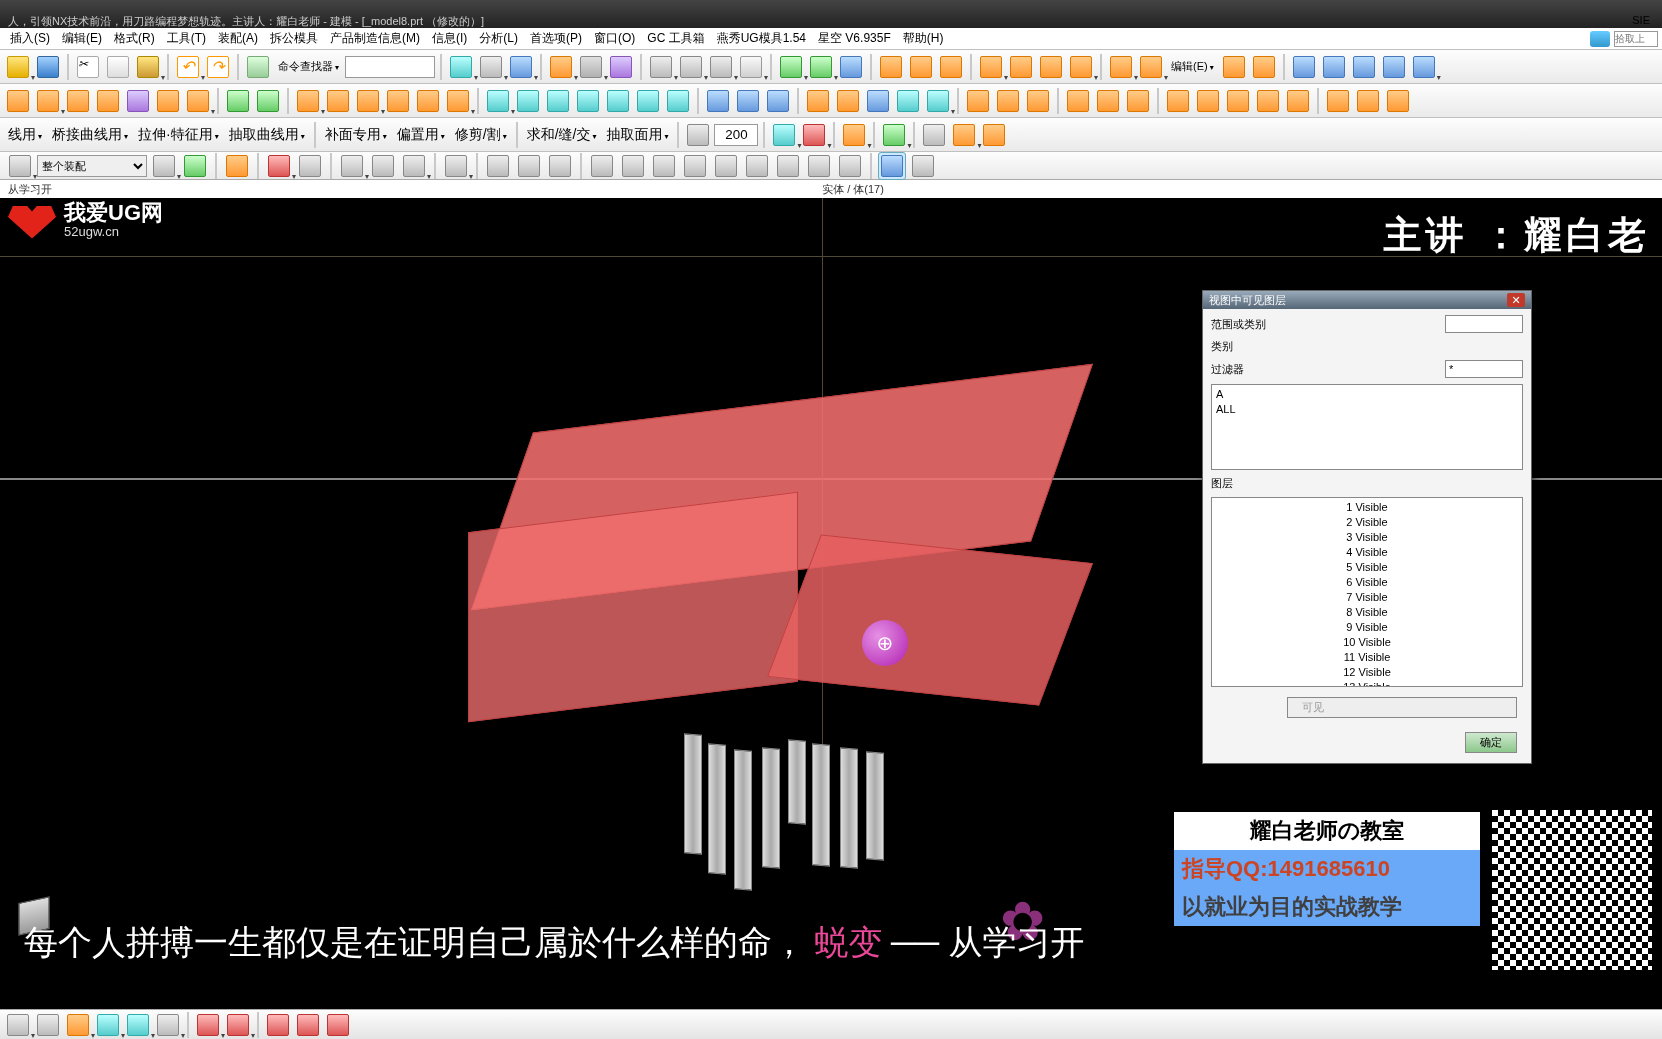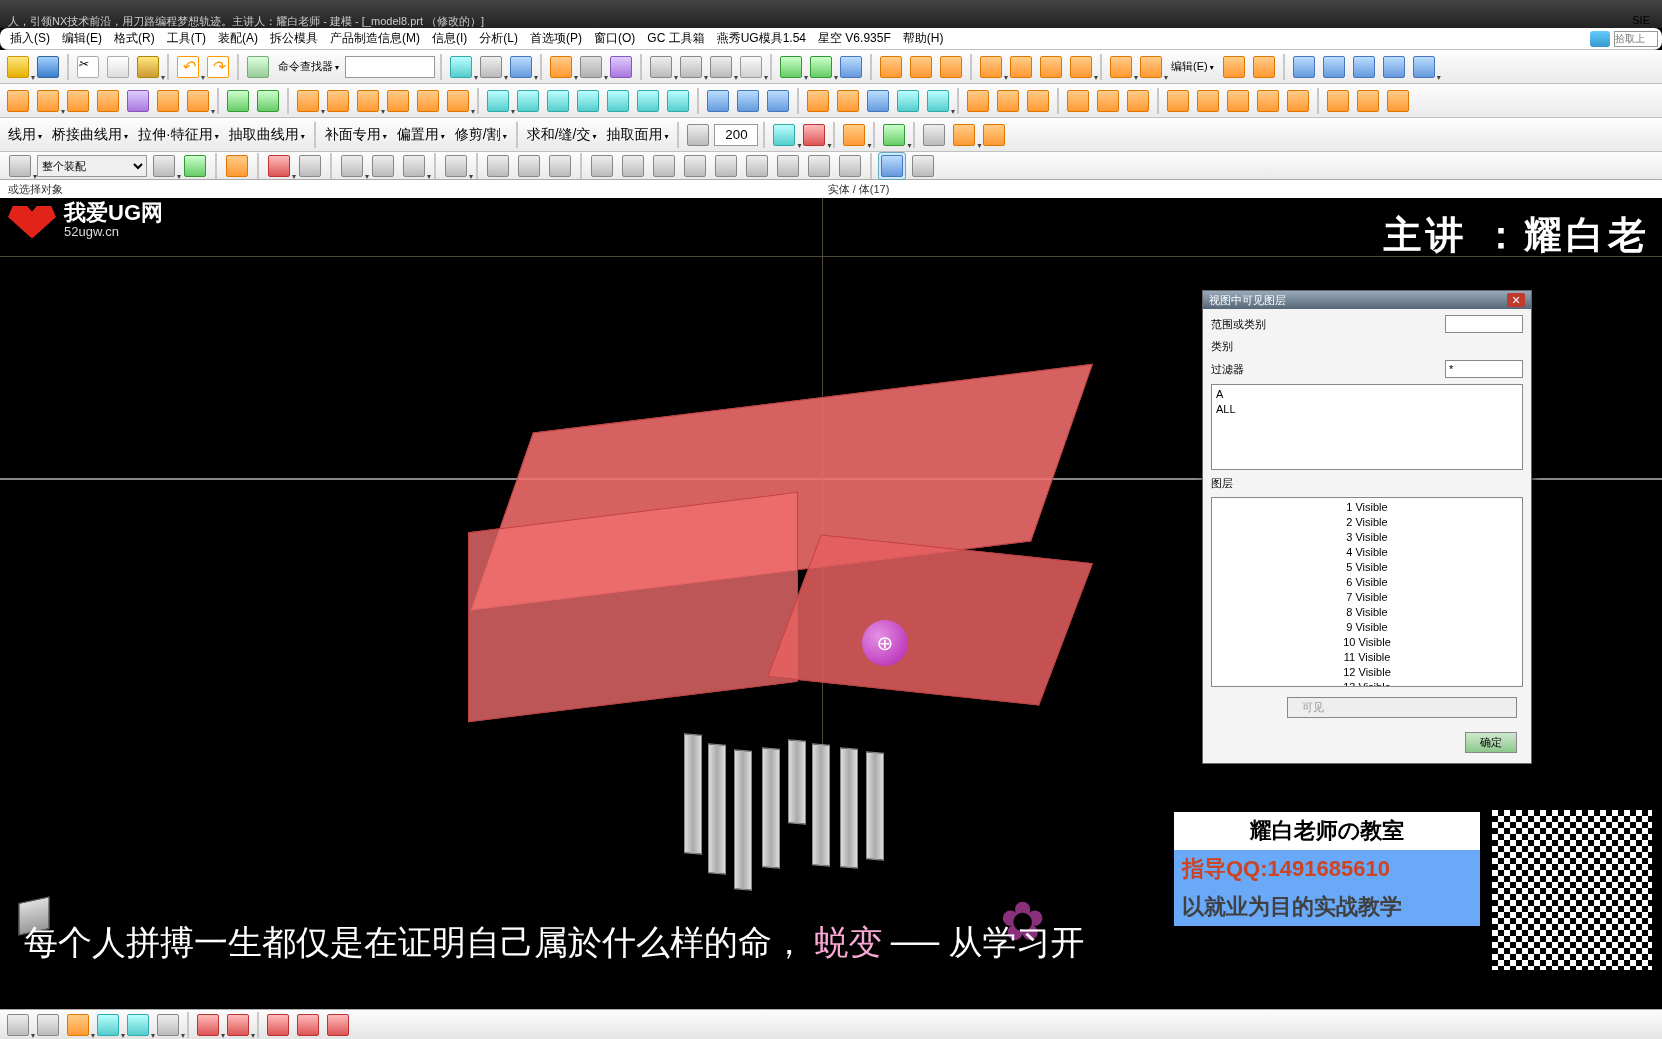--- a/index.html
+++ b/index.html
@@ -3,21 +3,21 @@
 <meta charset="utf-8">
 <style>
 * { margin: 0; padding: 0; box-sizing: border-box; font-family: "Microsoft YaHei", Arial, sans-serif; }
 body { width: 1662px; height: 1039px; background: #000; overflow: hidden; font-size: 12px; }
 
 
 .title-bar { height: 18px; background: linear-gradient(#444, #222); color: #ccc; padding: 14px 8px; font-size: 11px; display: flex; justify-content: space-between; }
 .title-right { background: #fff; color: #000; padding: 0 4px; }
 
 
-.menu-bar { height: 22px; background: #fff; border-bottom: 1px solid #c0c0c0; display: flex; align-items: center; padding: 0 4px; border-radius: 8px; }
+.menu-bar { height: 22px; background: #fff; border-bottom: 1px solid #c0c0c0; display: flex; align-items: center; padding: 0 4px; }
 .menu-item { padding: 2px 6px; cursor: pointer; font-size: 12px; }
 .menu-right { margin-left: auto; display: flex; gap: 4px; align-items: center; }
 .cloud-icon { width: 20px; height: 16px; background: linear-gradient(#6cf, #39c); border-radius: 3px; }
 .search-box { width: 44px; height: 16px; border: 1px solid #999; font-size: 10px; }
 
 
 .toolbar-row { background: linear-gradient(#fdfdfd, #eaeaea); border-bottom: 1px solid #c0c0c0; display: flex; align-items: center; padding: 2px 4px; gap: 2px; min-height: 34px; flex-wrap: nowrap; overflow: hidden; }
 .tb-btn { width: 28px; height: 28px; display: inline-flex; align-items: center; justify-content: center; cursor: pointer; border-radius: 3px; position: relative; }
 .tb-btn.dd::after { content: "▾"; font-size: 8px; position: absolute; right: -3px; bottom: -1px; color: #444; }
 .tb-sep { width: 2px; height: 26px; background: #c8c8c8; margin: 0 3px; }
@@ -91,21 +91,21 @@
 .dlg-btn.ok { background: linear-gradient(#cfe8cf,#8cc88c); }
 
 
 .info-card { position: absolute; right: 8px; top: 810px; width: 310px; background: #6aa8f8; font-size: 22px; font-weight: bold; border: 2px solid #000; }
 .info-title { background: #fff; padding: 4px 8px; text-align: center; }
 .info-row { padding: 4px 8px; color: #c42; }
 .info-row2 { padding: 4px 8px; color: #404040; }
 
 
 .subtitle { position: absolute; left: 0; top: 920px; width: 100%; color: #fff; font-size: 34px; text-align: left; padding: 0 24px; font-family: "KaiTi", serif; }
-.subtitle .hl { color: #f9a8d4; }
+.subtitle .hl { color: #ec4899; }
 .butterfly { position: absolute; left: 1000px; top: 890px; width: 110px; height: 80px; color: #8a2f7a; font-size: 54px; }
 
 
 .bottom-bar { position: absolute; left: 0; bottom: 0; width: 100%; height: 30px; background: linear-gradient(#fdfdfd,#e4e4e4); border-top: 1px solid #aaa; display: flex; align-items: center; padding: 0 4px; gap: 2px; }
 
 
 .viewcube { position: absolute; left: 18px; top: 900px; width: 42px; height: 42px; }
 .viewcube .vc { width: 32px; height: 32px; background: linear-gradient(#ddd,#999); border: 1px solid #666; transform: rotate(-12deg) skewX(-12deg); }
 </style>
 </head>
@@ -533,21 +533,21 @@
   <span class="tb-sep"></span>
   <span class="tb-btn" style="background:#cde8ff;border:1px solid #6ab">
       <i class="ico ic-blue"></i>
     </span>
   <span class="tb-btn">
       <i class="ico ic-gray"></i>
     </span>
 </div>
 
 <div class="prompt-bar">
-  <span>或选择对象</span>
+  <span>从学习开</span>
   <span class="prompt-center">实体 / 体(17)</span>
   <span></span>
 </div>
 
 <div class="viewport">
   <div class="hline hl-top"></div>
   <div class="hline hl-mid"></div>
   <div class="vline vl-mid"></div>
 
   <div class="wm-logo">

